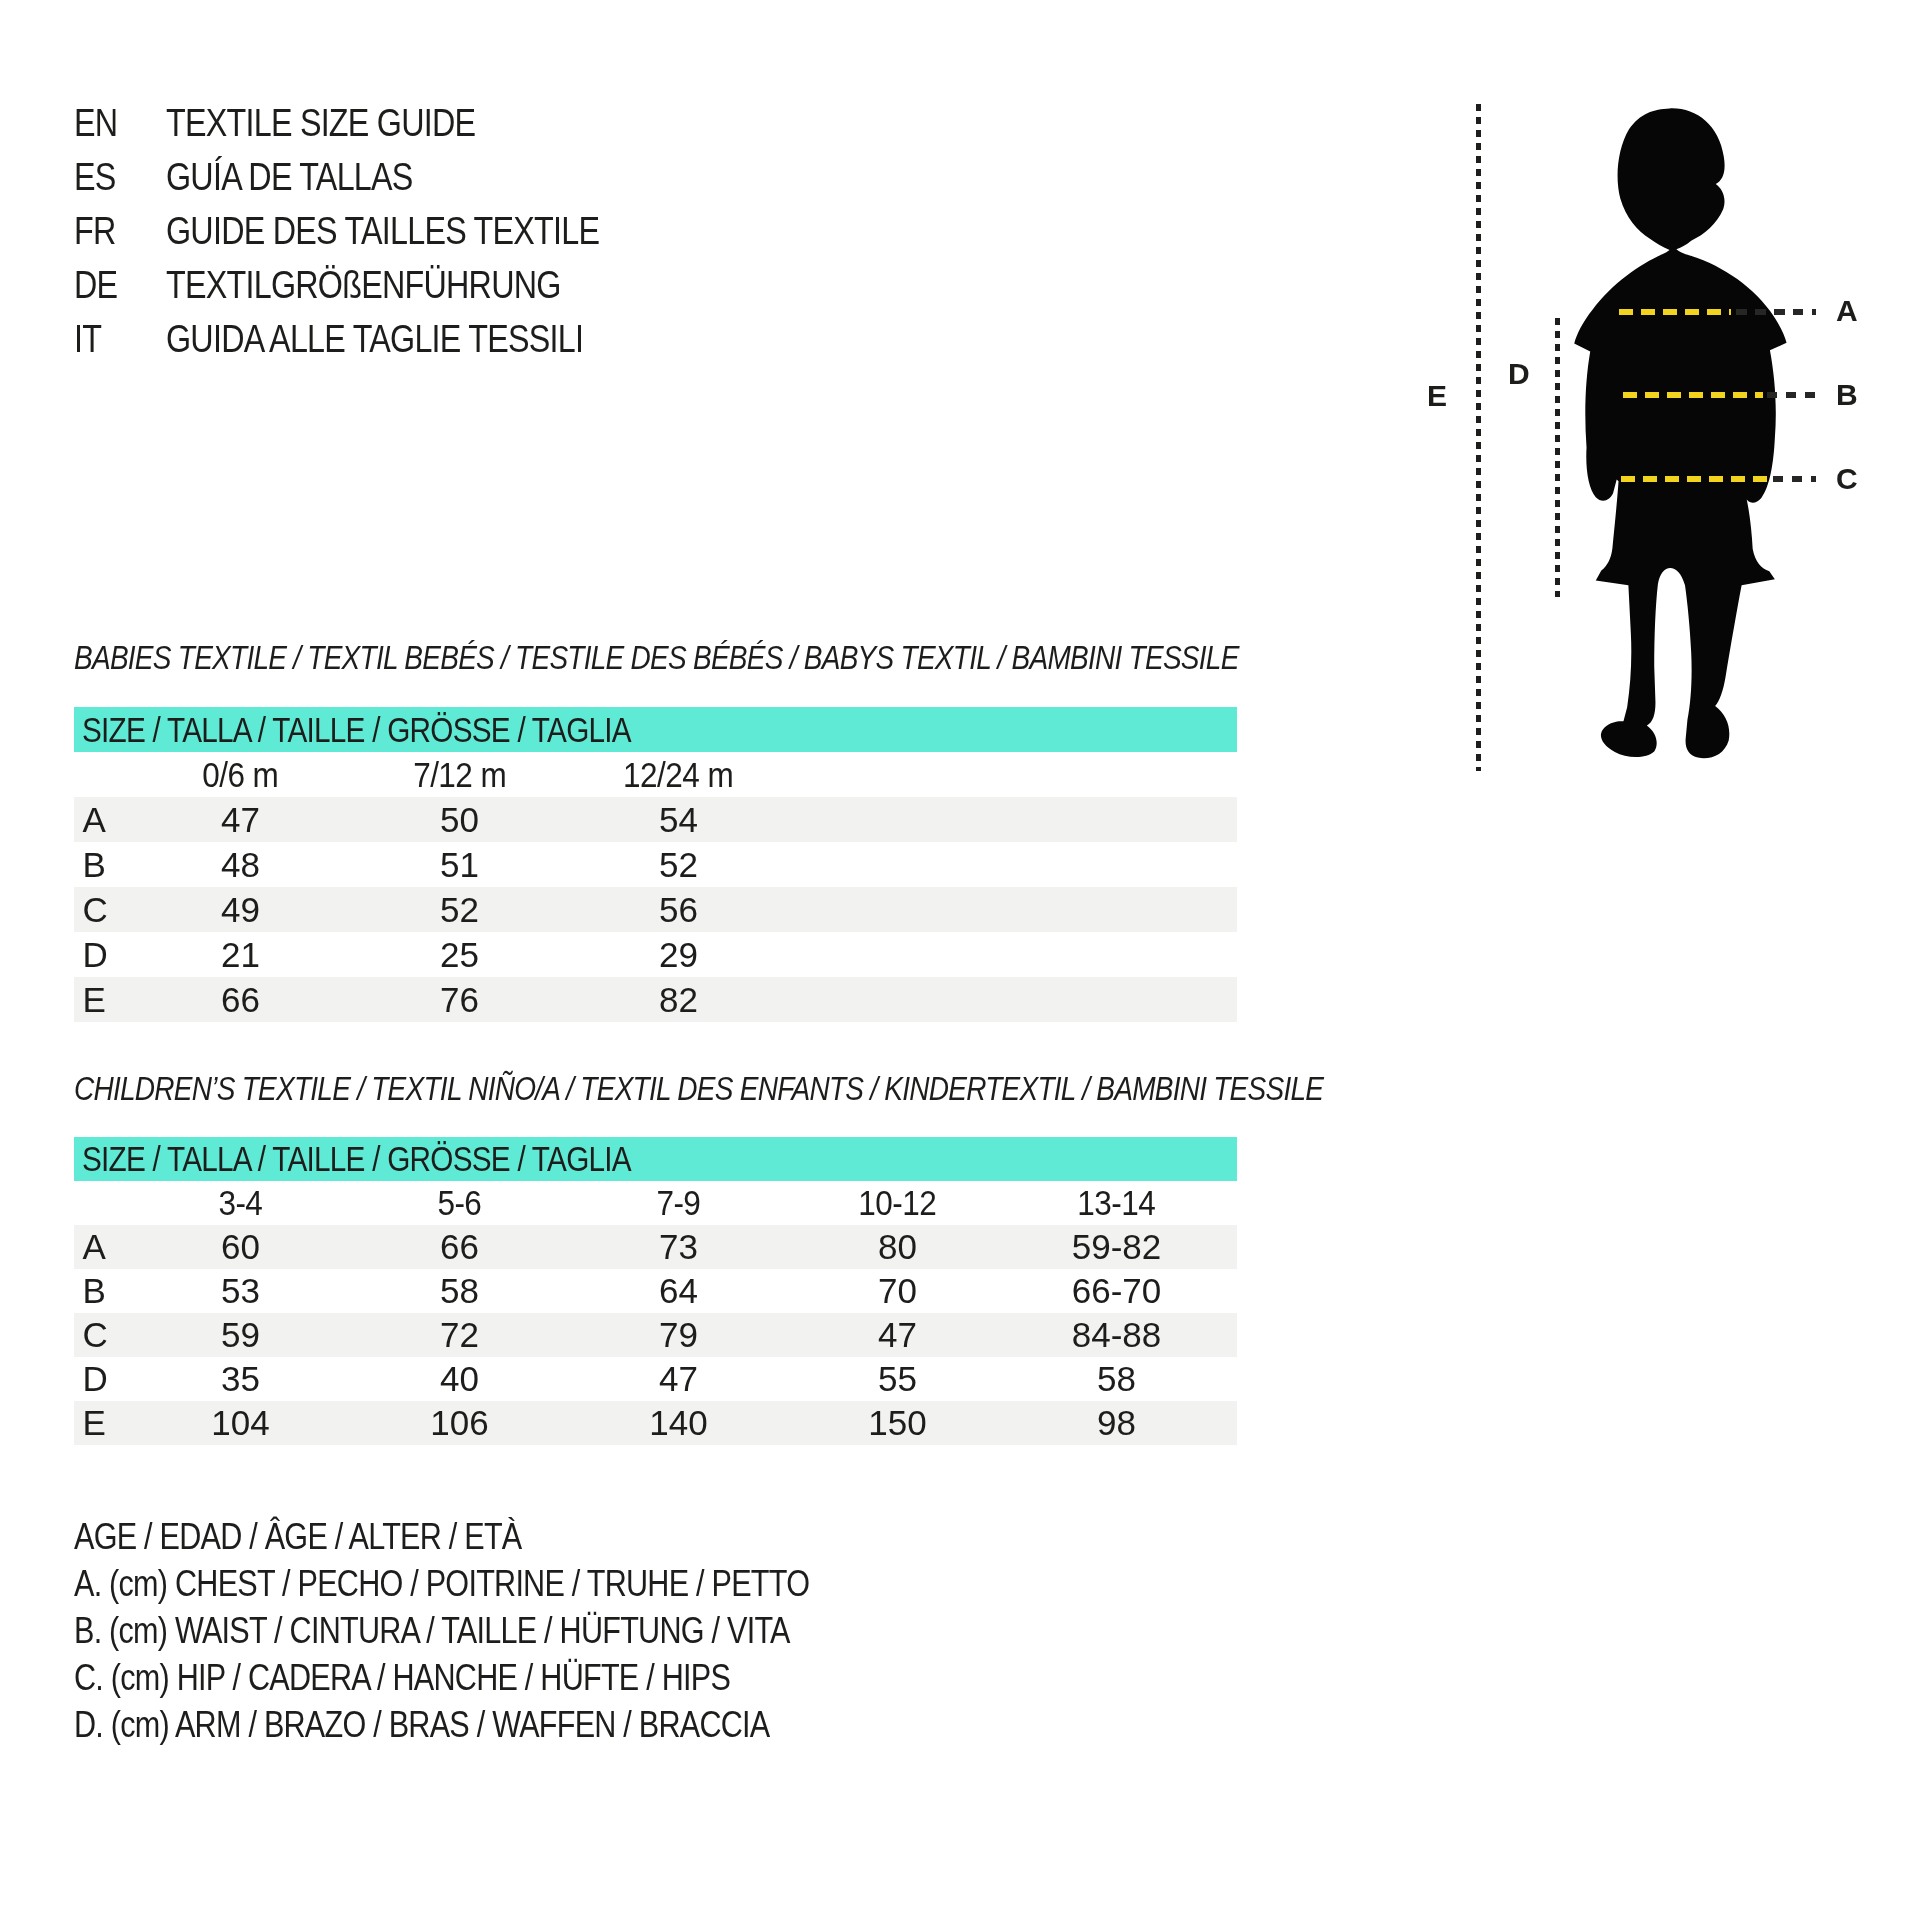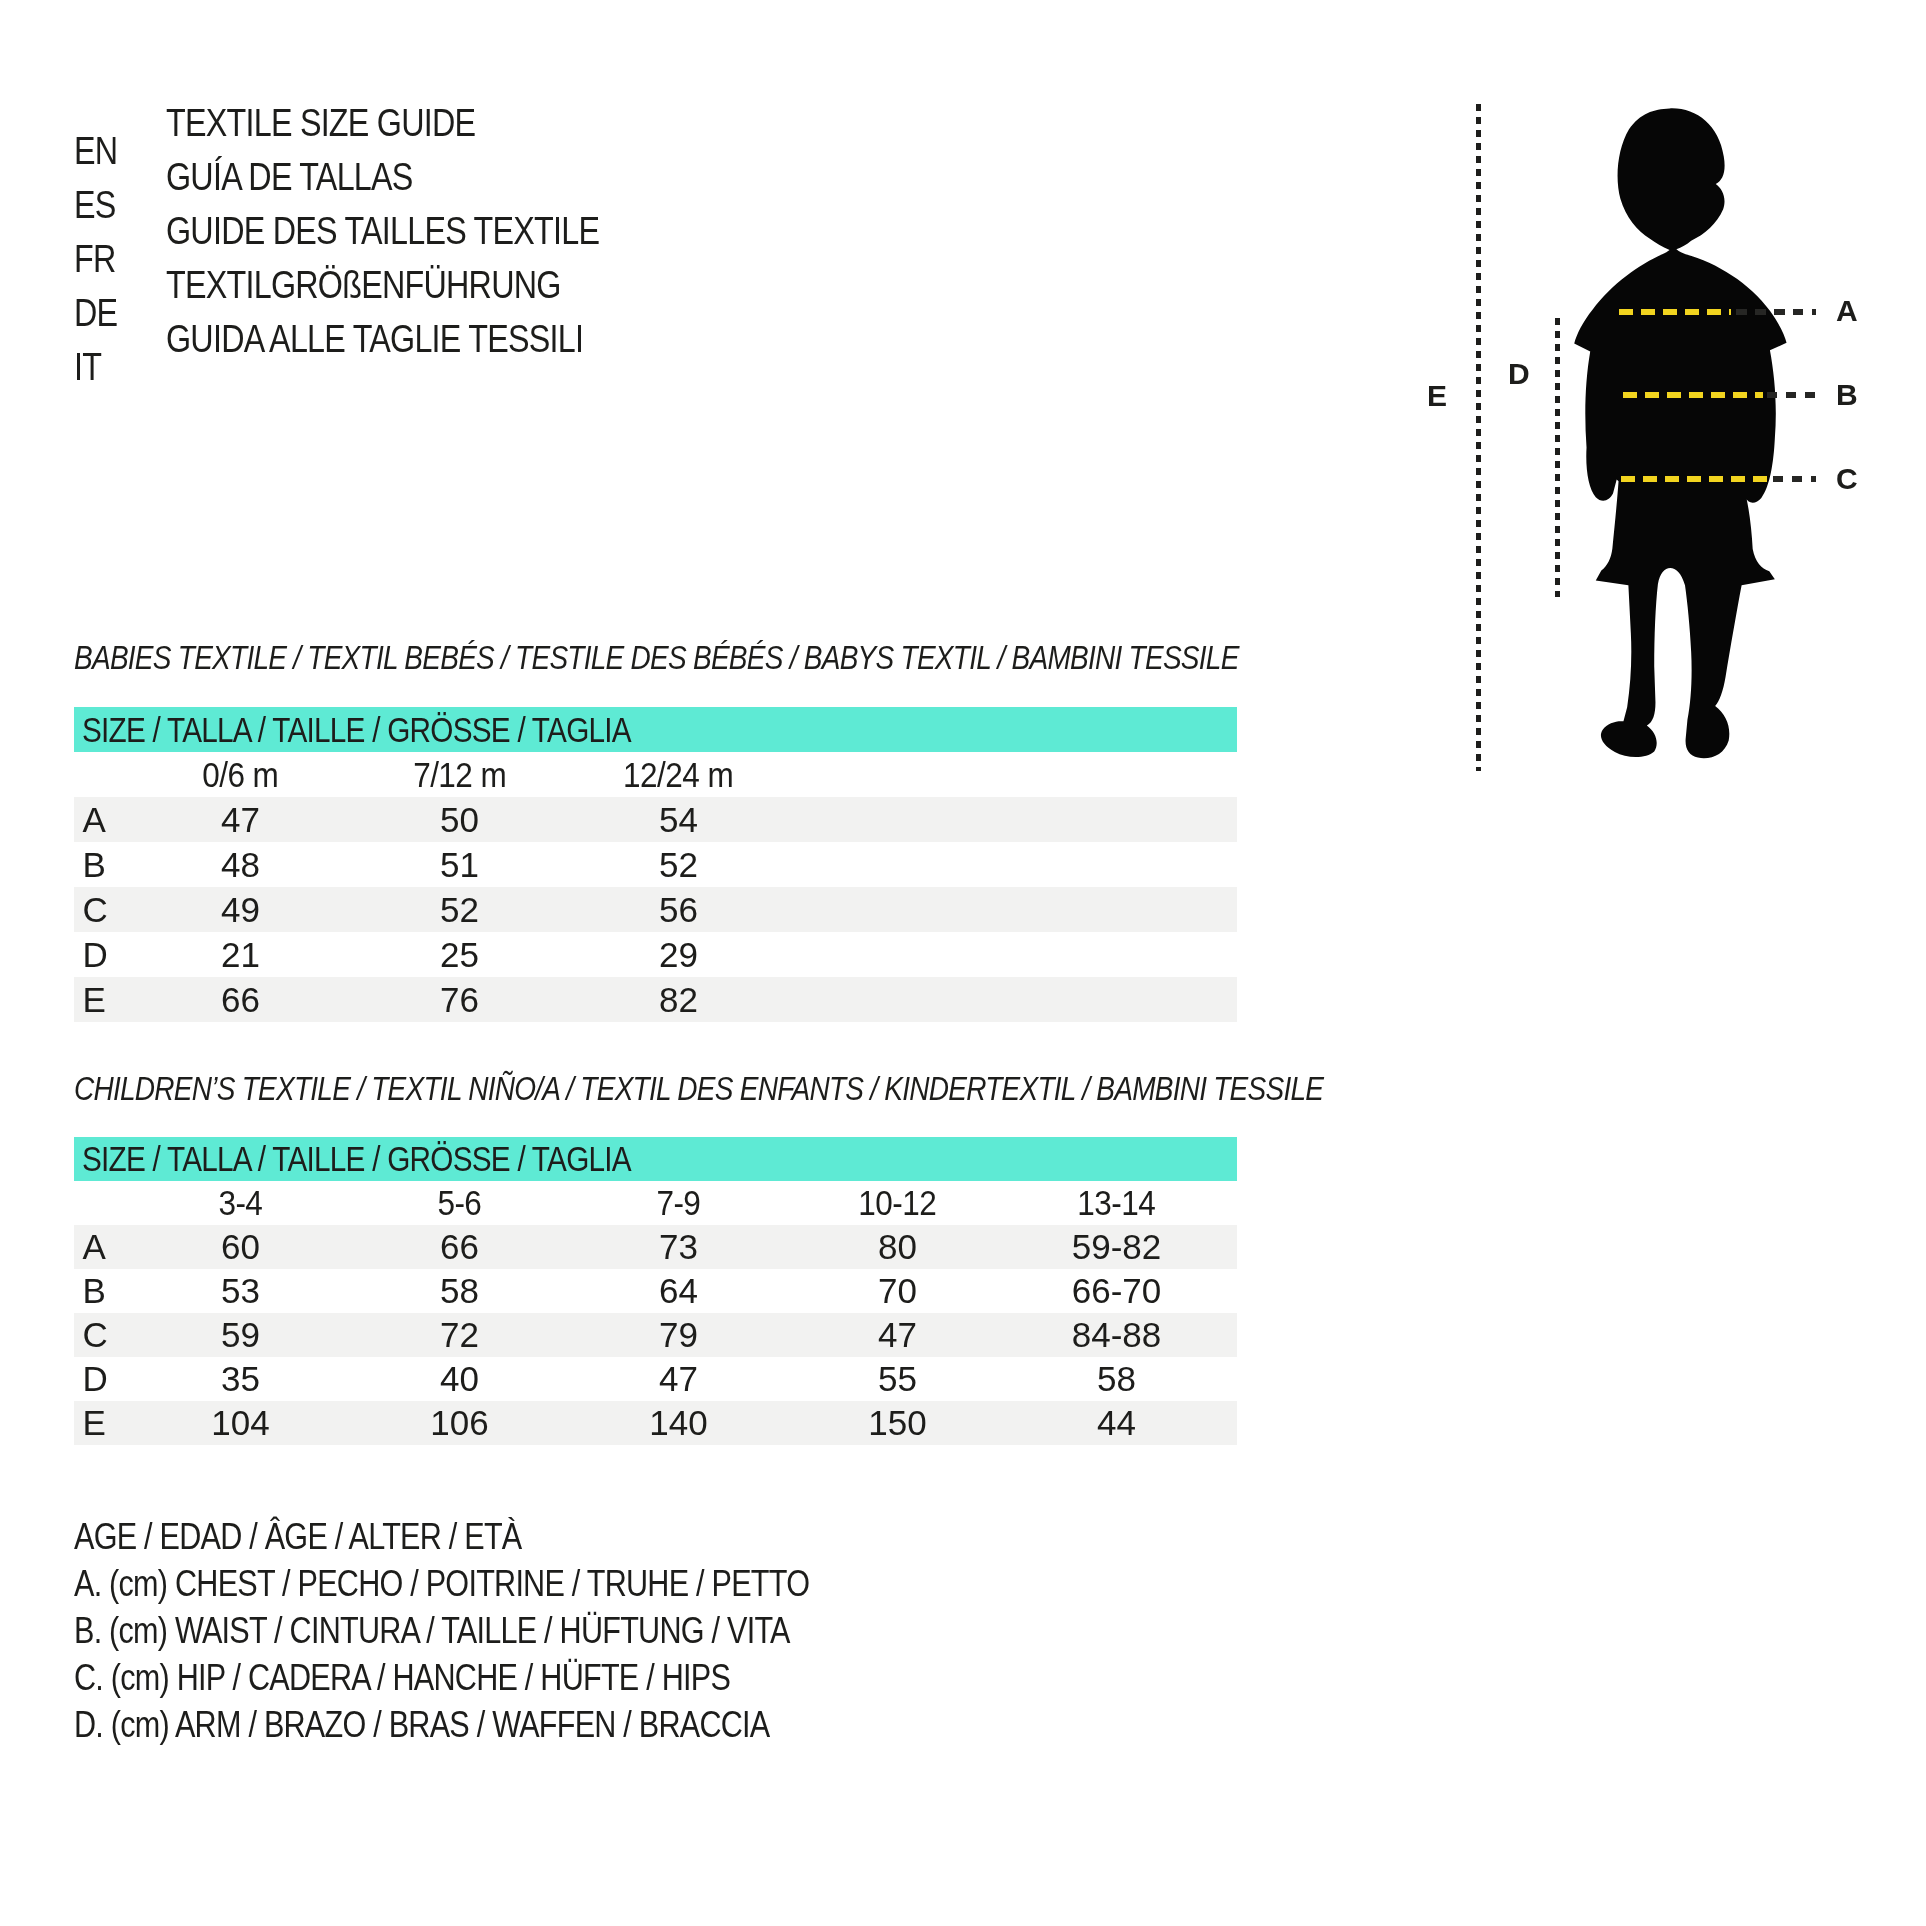--- a/index.html
+++ b/index.html
@@ -5,21 +5,21 @@
   html,body{margin:0;padding:0;background:#ffffff;}
   body{width:1926px;height:1926px;font-family:"Liberation Sans", sans-serif;color:#1d1d1b;}
   .page{position:relative;width:1926px;height:1926px;background:#ffffff;overflow:hidden;}
 
   .cond{display:inline-block;transform:scaleX(0.85);transform-origin:0 50%;letter-spacing:-0.9px;white-space:nowrap;}
   .cond-c{display:inline-block;transform:scaleX(0.9);transform-origin:50% 50%;letter-spacing:-0.6px;white-space:nowrap;}
 
   
   .langs{position:absolute;left:74px;top:96px;font-size:38px;}
   .lang-row{display:flex;height:54px;line-height:54px;}
-  .lang-code{width:92px;margin-top:28px;}
+  .lang-code{width:92px;}
   .lang-title{flex:1;}
 
   
   .silhouette{position:absolute;left:1565px;top:92px;width:240px;height:690px;}
   .vline{position:absolute;width:5px;background:repeating-linear-gradient(180deg,#1d1d1b 0 6.8px,transparent 6.8px 13px);}
   .e-line{left:1476px;top:104px;height:667px;}
   .d-line{left:1555px;top:318px;height:279px;}
   .hdash{position:absolute;height:5.5px;}
   .hd-yellow{background:repeating-linear-gradient(90deg,#f2d41f 0 13.6px,transparent 13.6px 22px);}
   .hd-dark{background:repeating-linear-gradient(90deg,#262624 0 10.5px,transparent 10.5px 19px);}
@@ -250,21 +250,21 @@
       <span class="data-cell">47</span>
       <span class="data-cell">55</span>
       <span class="data-cell">58</span>
     </div>
     <div class="tr striped">
       <span class="letter-cell">E</span>
       <span class="data-cell">104</span>
       <span class="data-cell">106</span>
       <span class="data-cell">140</span>
       <span class="data-cell">150</span>
-      <span class="data-cell">44</span>
+      <span class="data-cell">98</span>
     </div>
   </div>
 
   <div class="legend">
     <div class="legend-line"><span class="cond">AGE / EDAD / ÂGE / ALTER / ETÀ</span></div>
     <div class="legend-line"><span class="cond">A. (cm) CHEST / PECHO / POITRINE / TRUHE / PETTO</span></div>
     <div class="legend-line"><span class="cond">B. (cm) WAIST / CINTURA / TAILLE / HÜFTUNG / VITA</span></div>
     <div class="legend-line"><span class="cond">C. (cm) HIP / CADERA / HANCHE / HÜFTE / HIPS</span></div>
     <div class="legend-line"><span class="cond">D. (cm) ARM / BRAZO / BRAS / WAFFEN / BRACCIA</span></div>
   </div>

